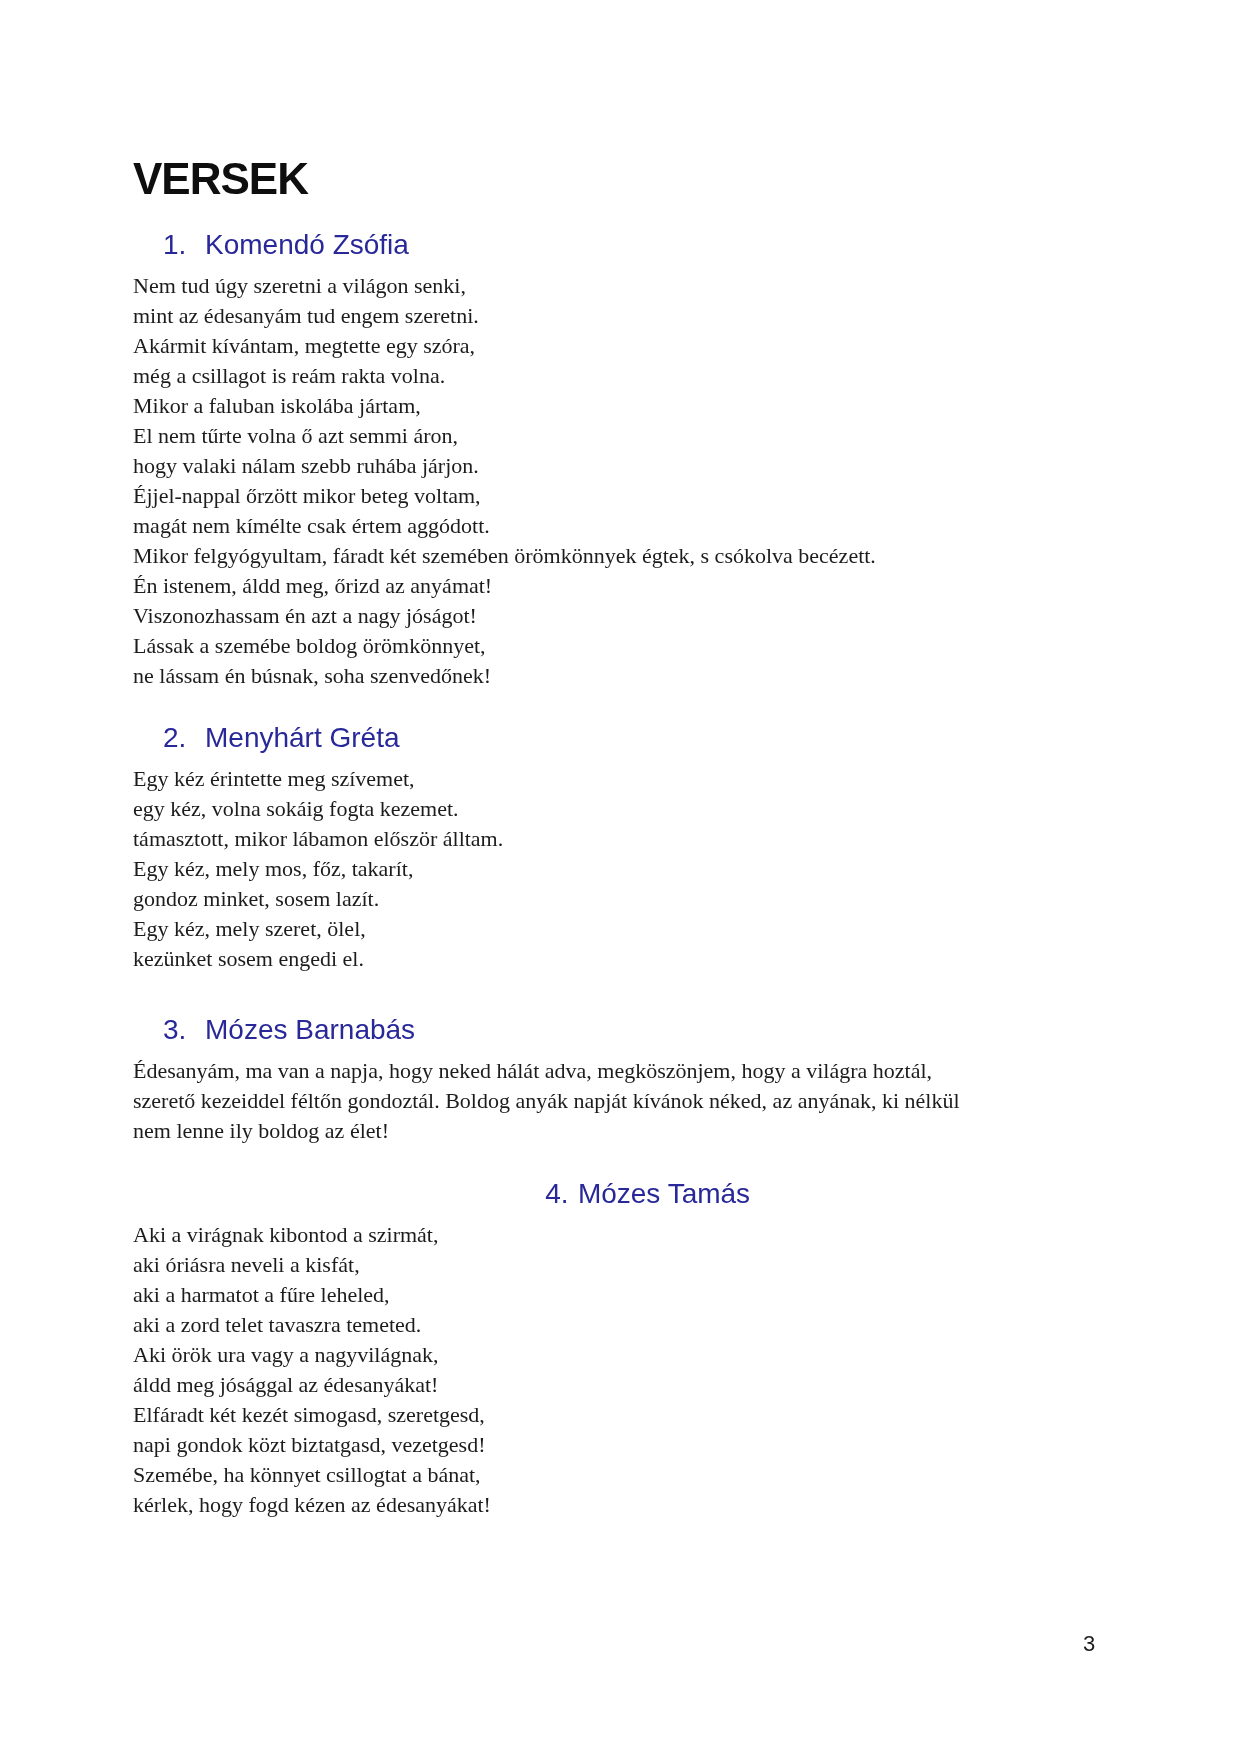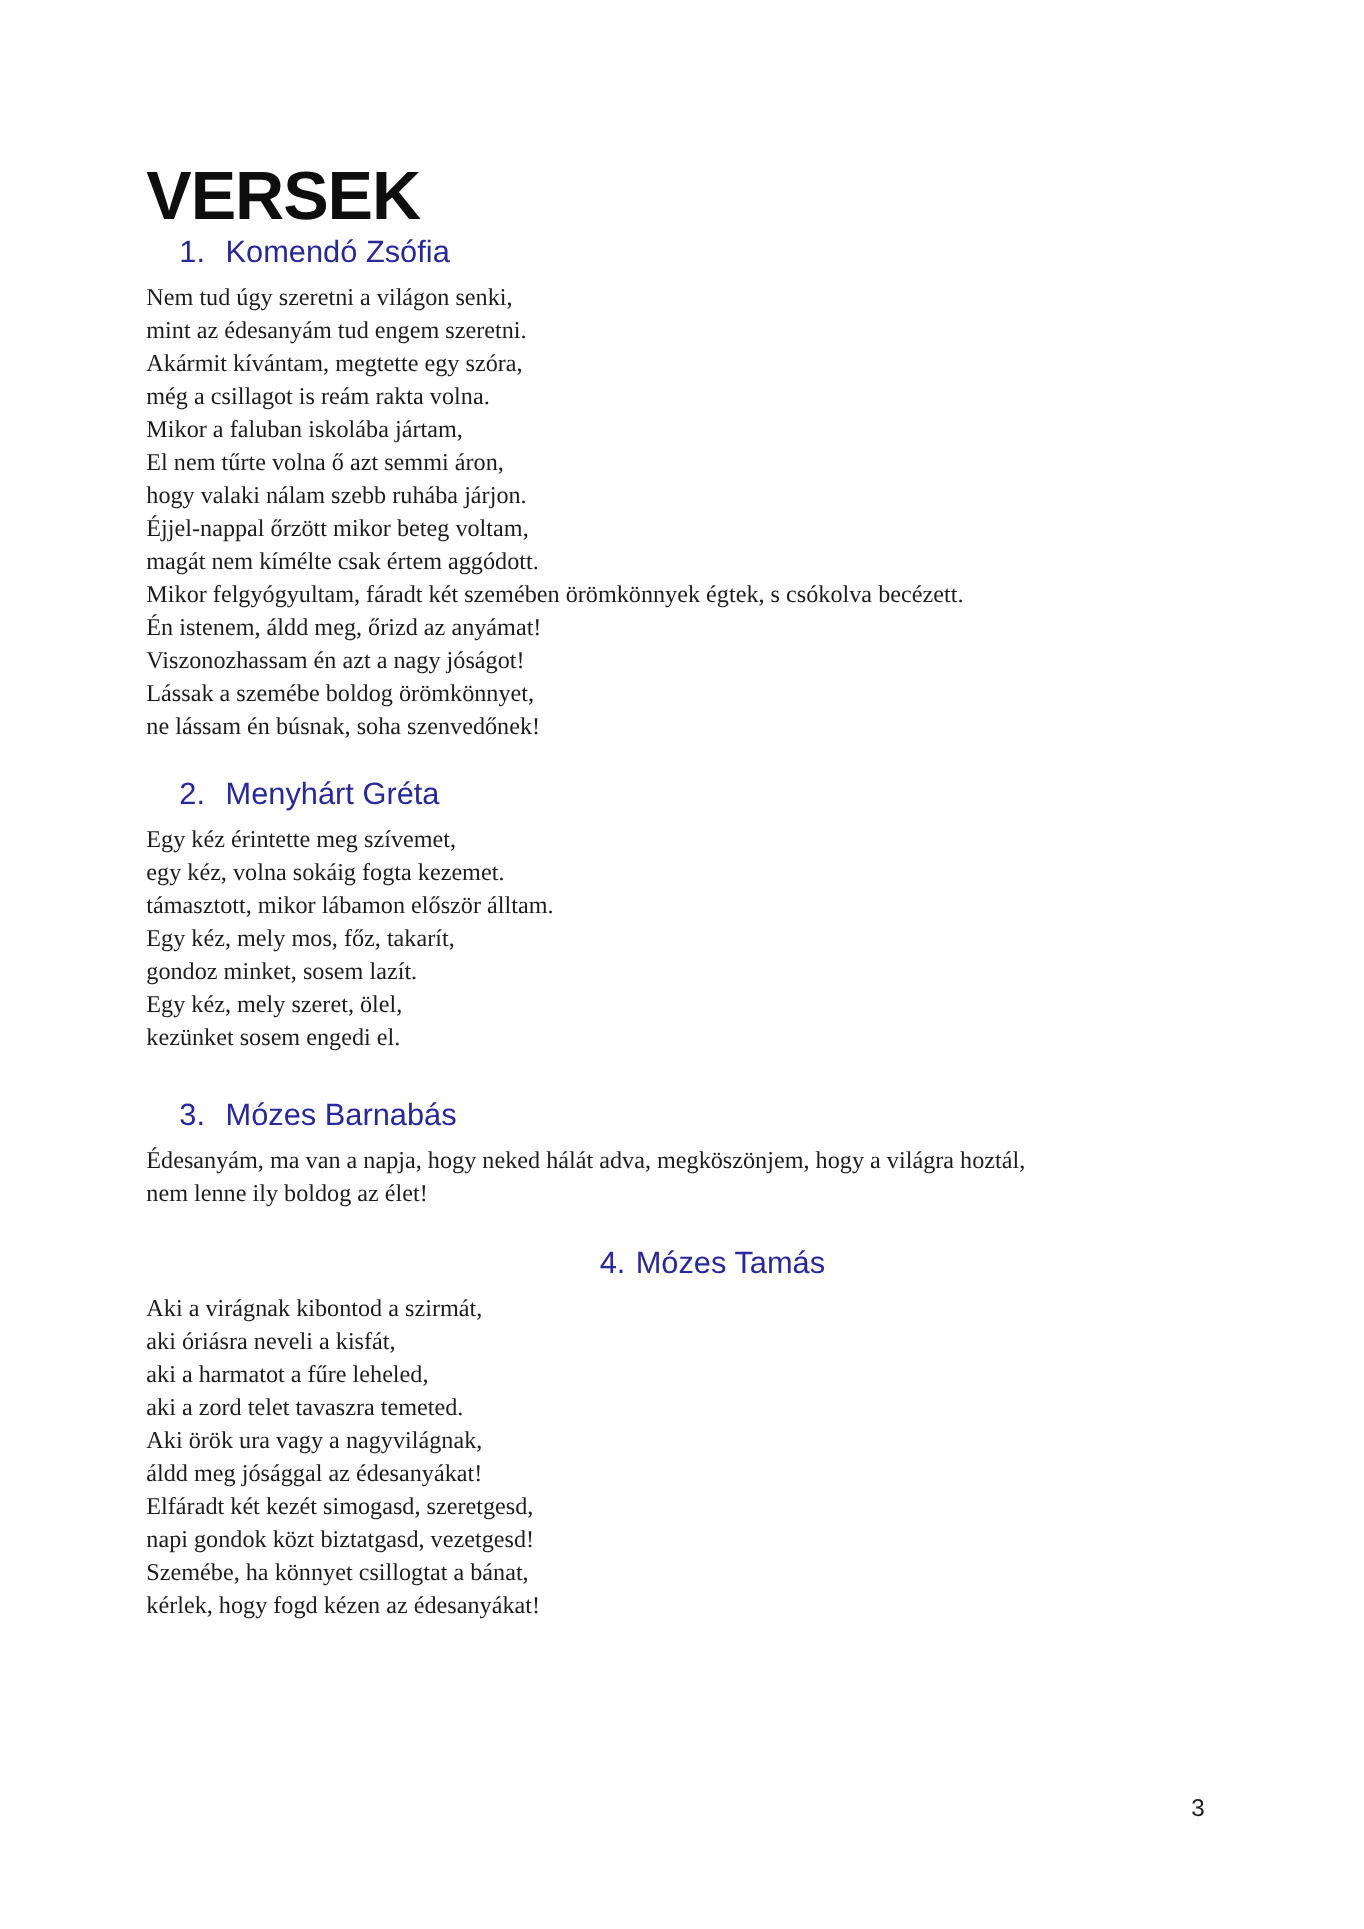--- a/index.html
+++ b/index.html
@@ -14,38 +14,38 @@
     overflow: hidden;
   }
   .content {
     position: absolute;
     left: 133px;
     top: 0;
     width: 990px;
   }
   .doc-title {
     margin: 147px 0 0 0;
-    font-size: 62px;
+    font-size: 44px;
     line-height: 64px;
     font-weight: 700;
     letter-spacing: -1px;
     color: #0e0e0e;
     white-space: nowrap;
   }
   .sec { margin: 0; }
   .sec-heading {
     margin: 0;
     padding-left: 30px;
     font-size: 28px;
     line-height: 36px;
     font-weight: 400;
     color: var(--accent, #282899);
     white-space: nowrap;
   }
-  .sec-1 .sec-heading { }
+  .sec-1 .sec-heading { margin-top: 16px; }
   .sec-2 .sec-heading { margin-top: 29px; }
   .sec-3 .sec-heading { margin-top: 38px; }
   .sec-4 .sec-heading { margin-top: 30px; text-align: center; }
   .sec-num { display: inline-block; min-width: 42px; }
   .poem { margin-top: 8px; }
   .poem .line {
     font-size: 22px;
     line-height: 30px;
     white-space: nowrap;
     color: #1c1c1c;
@@ -98,20 +98,21 @@
           <div class="line">gondoz minket, sosem lazít.</div>
           <div class="line">Egy kéz, mely szeret, ölel,</div>
           <div class="line">kezünket sosem engedi el.</div>
         </div>
     </section>
 
     <section class="sec sec-3">
       <h2 class="sec-heading"><span class="sec-num">3.</span><span class="sec-name">Mózes Barnabás</span></h2>
       <div class="poem">
           <div class="line">Édesanyám, ma van a napja, hogy neked hálát adva, megköszönjem, hogy a világra hoztál,</div>
+          <div class="line">szerető kezeiddel féltőn gondoztál. Boldog anyák napját kívánok néked, az anyának, ki nélkül</div>
           <div class="line">nem lenne ily boldog az élet!</div>
         </div>
     </section>
 
     <section class="sec sec-4">
       <h2 class="sec-heading"><span class="sec-num">4.</span><span class="sec-name">Mózes Tamás</span></h2>
       <div class="poem">
           <div class="line">Aki a virágnak kibontod a szirmát,</div>
           <div class="line">aki óriásra neveli a kisfát,</div>
           <div class="line">aki a harmatot a fűre leheled,</div>

